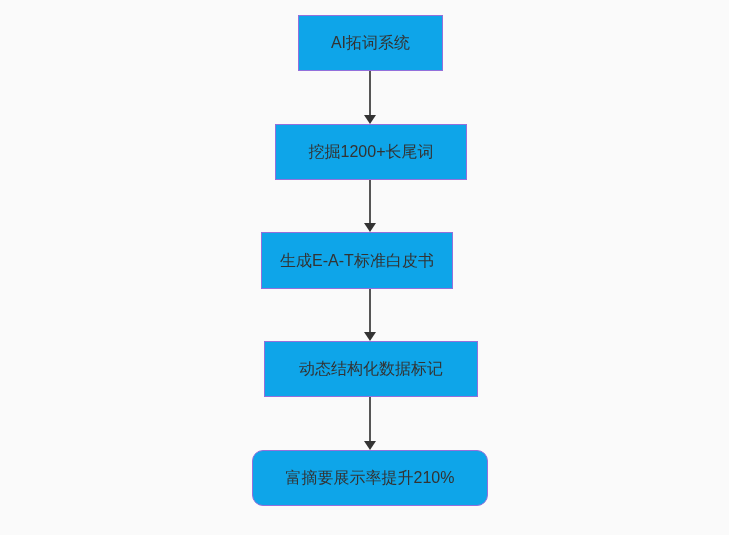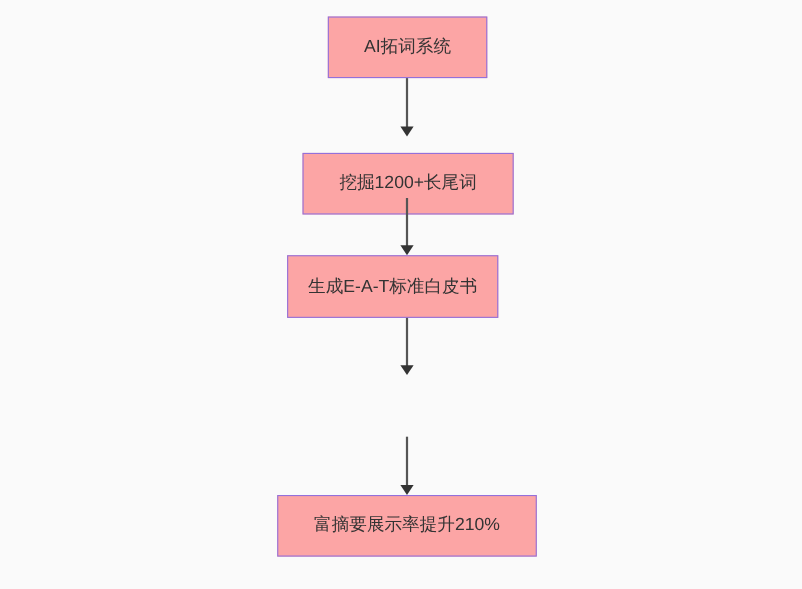--- a/index.html
+++ b/index.html
@@ -14,21 +14,21 @@
     overflow: hidden;
   }
   .canvas {
     position: relative;
     width: 729px;
     height: 535px;
   }
   .flow-node {
     position: absolute;
     box-sizing: border-box;
-    background: #fca5a5;
+    background: #0ea5e9;
     border: 1.5px solid #9370DB;
     color: #333333;
     font-size: 16px;
     line-height: 1;
     display: flex;
     align-items: center;
     justify-content: center;
     text-align: center;
     white-space: nowrap;
   }
@@ -49,24 +49,24 @@
     left: 0;
     bottom: 0;
     width: 0;
     height: 0;
     border-left: 6px solid transparent;
     border-right: 6px solid transparent;
     border-top: 9px solid #333333;
   }
   
   #node-1 { left: 298px; top: 15px;  width: 145px; height: 56px; }
-  #node-2 { left: 275px; top: 124px; width: 192px; height: 56px; margin-top: 15px; }
+  #node-2 { left: 275px; top: 124px; width: 192px; height: 56px; }
   #node-3 { left: 261px; top: 232px; width: 192px; height: 57px; }
   #node-4 { left: 264px; top: 341px; width: 214px; height: 56px; }
-  #node-5 { left: 252px; top: 450px; width: 236px; height: 56px; }
+  #node-5 { left: 252px; top: 450px; width: 236px; height: 56px; border-radius: 11px; }
   
   #arrow-1 { left: 364px; top: 71px;  height: 53px; }
   #arrow-2 { left: 364px; top: 180px; height: 52px; }
   #arrow-3 { left: 364px; top: 289px; height: 52px; }
   #arrow-4 { left: 364px; top: 397px; height: 53px; }
 </style>
 </head>
 <body>
 
 <div class="canvas">
@@ -91,20 +91,23 @@
 
   <div class="flow-node" id="node-3">
     <span>生成E-A-T标准白皮书</span>
   </div>
 
   <div class="flow-arrow" id="arrow-3">
     <div class="line"></div>
     <div class="head"></div>
   </div>
 
+  <div class="flow-node" id="node-4">
+    <span>动态结构化数据标记</span>
+  </div>
 
   <div class="flow-arrow" id="arrow-4">
     <div class="line"></div>
     <div class="head"></div>
   </div>
 
   <div class="flow-node" id="node-5">
     <span>富摘要展示率提升210%</span>
   </div>
 

